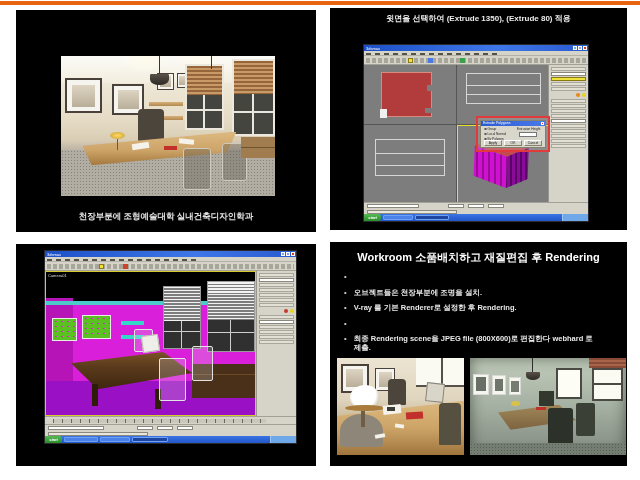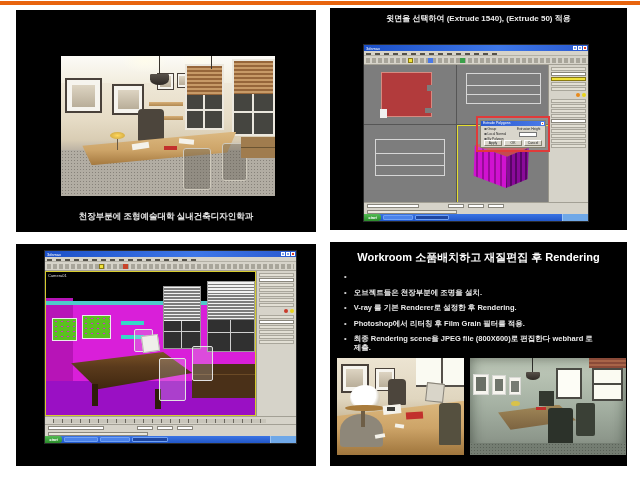--- a/index.html
+++ b/index.html
@@ -189,21 +189,21 @@
     <div class="cab" style="left:84%;top:58%;width:16%;height:15%;"></div>
   </div>
 
   <div class="s1-footer">
     <div>천장부분에 조형예술대학 실내건축디자인학과</div>
   </div>
 </section>
 
 <section class="slide s2">
   <div class="s2-head">
-    <div>윗면을 선택하여 (Extrude 1540), (Extrude 50) 적용</div>
+    <div>윗면을 선택하여 (Extrude 1350), (Extrude 80) 적용</div>
   </div>
 
   <div class="shot" style="left:33px;top:36px;width:226px;height:178px;">
     <div class="tbar">
       <span class="ttext">3dsmax</span>
       <span class="wbtn"></span>
       <span class="wbtn"></span>
       <span class="wbtn close"></span>
     </div>
     <div class="mbar">
@@ -390,21 +390,20 @@
     <li>
         <span class="mark">•</span>
         <span class="btext">오브젝트들은 천장부분에 조명을 설치.</span>
       </li>
     <li>
         <span class="mark">•</span>
         <span class="btext">V-ray 를 기본 Renderer로 설정한 후 Rendering.</span>
       </li>
     <li>
         <span class="mark">•</span>
-        <span class="btext">Photoshop에서 리터칭 후  Film Grain 필터를 적용.</span>
       </li>
     <li>
         <span class="mark">•</span>
         <span class="btext">최종 Rendering  scene을  JPEG file (800X600)로 편집한다  webhard 로 제출.</span>
       </li>
   </ul>
 
   <div class="render" style="left:7px;top:116px;width:127px;height:97px;background:linear-gradient(180deg,#ece4d2 0%,#e0d6bf 42%,#cdbd9e 60%,#b7a588 100%);">
     <div class="frame" style="left:3%;top:6%;width:22%;height:30%;border-width:2px;">
         <i></i>

